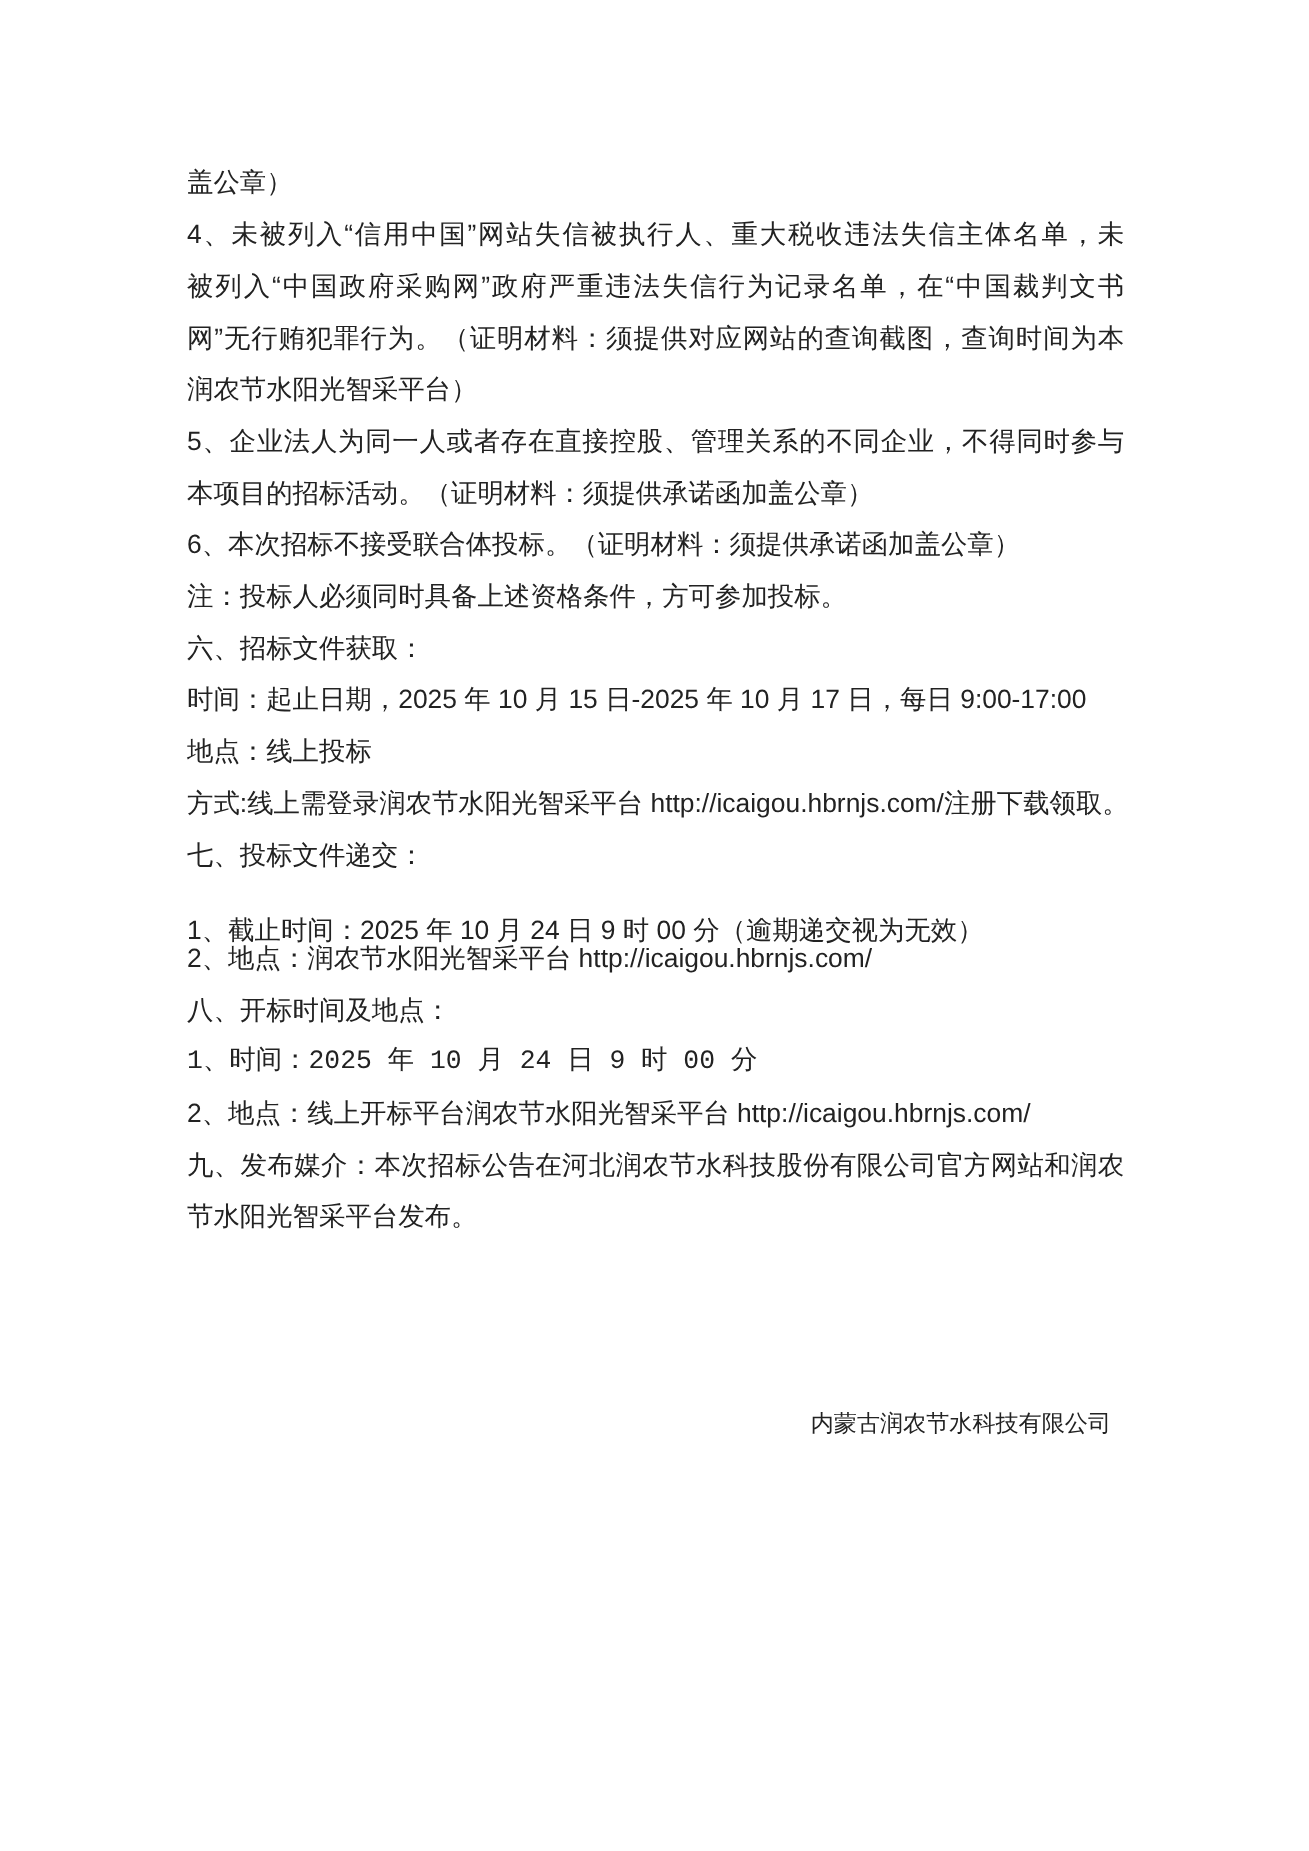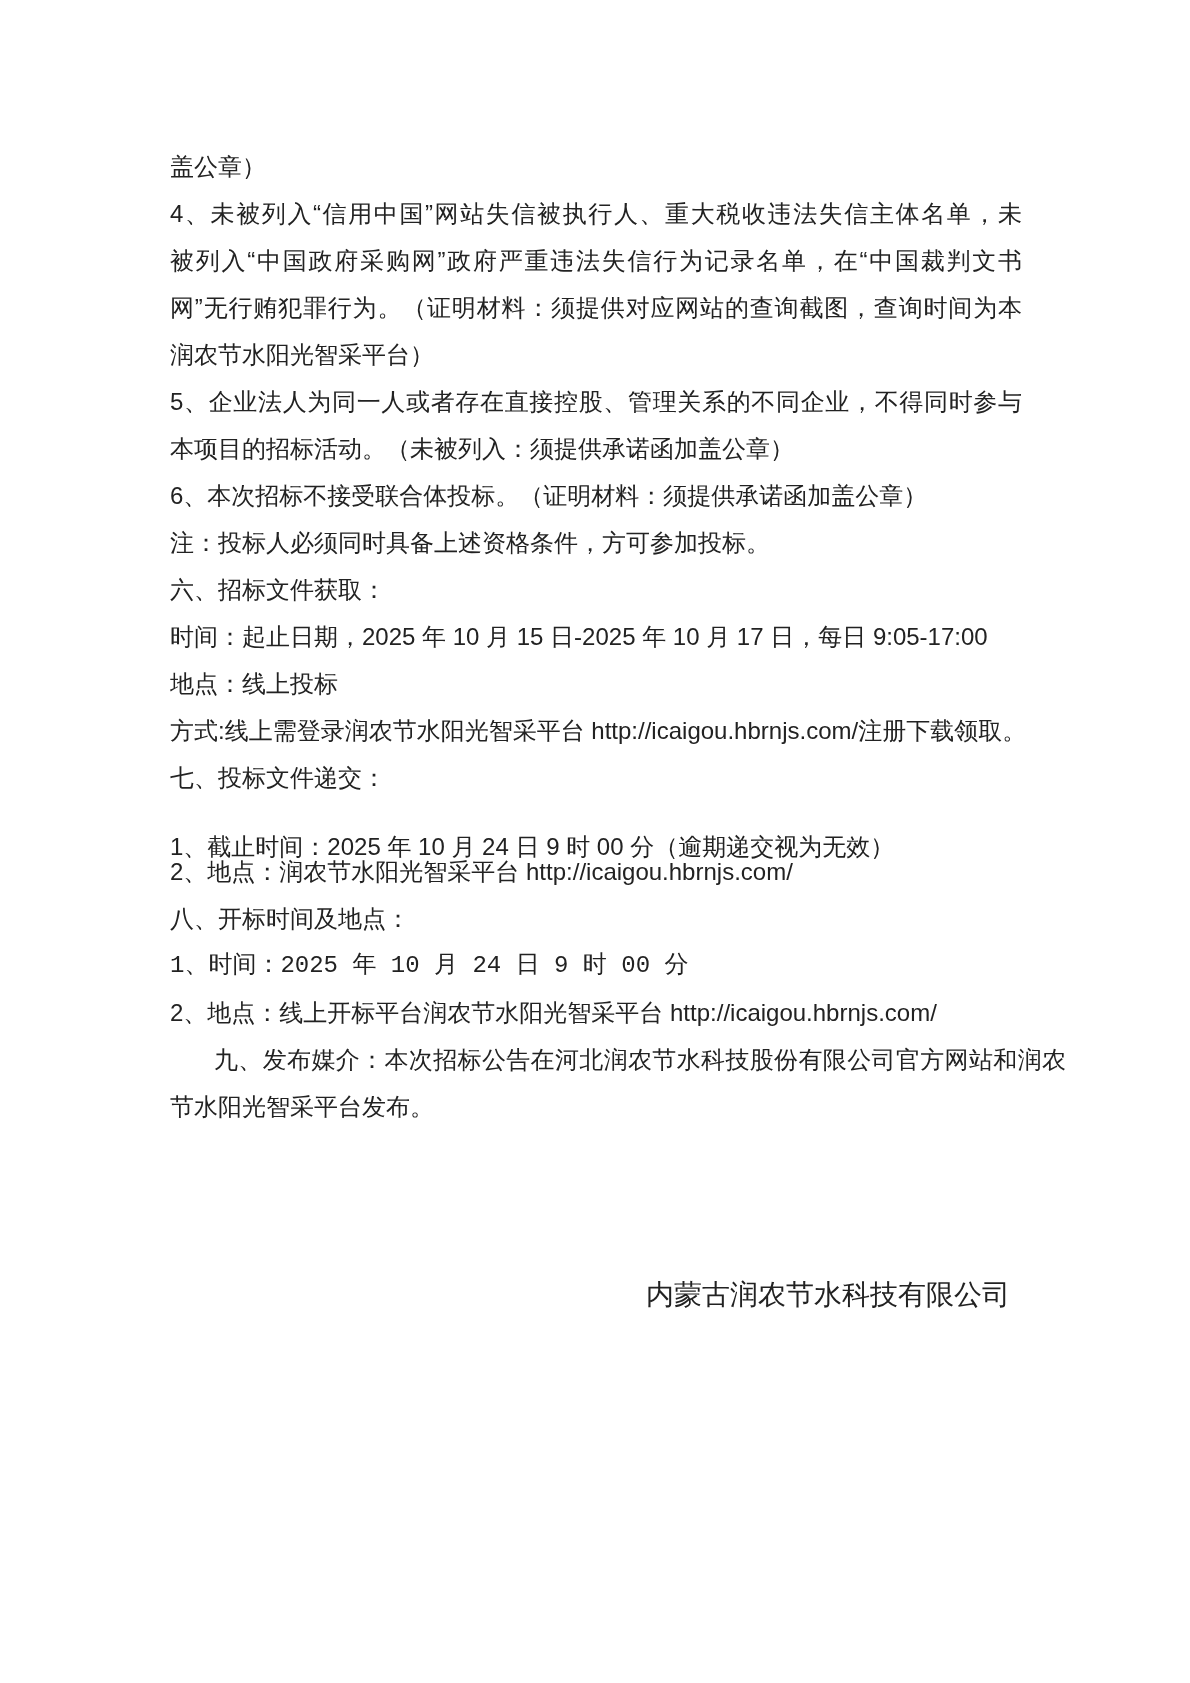--- a/index.html
+++ b/index.html
@@ -22,51 +22,51 @@
     color: #222222;
     white-space: nowrap;
   }
   .line.justify {
     white-space: normal;
     text-align: justify;
     text-align-last: justify;
   }
   .sig {
     position: absolute;
-    font-size: 28px;
+    font-size: 21px;
     line-height: 47px;
     height: 47px;
     color: #222222;
     white-space: nowrap;
     text-align: right;
   }
   .sig-company { top: 1271px; right: 180px; }
   .sig-date    { top: 1318px; right: 187px; }
 </style>
 </head>
 <body>
 
 <div class="page">
   <div>
       <div class="line" style="top: 143px;">盖公章）</div>
       <div class="line justify" style="top: 190px;">4、未被列入“信用中国”网站失信被执行人、重大税收违法失信主体名单，未</div>
       <div class="line justify" style="top: 237px;">被列入“中国政府采购网”政府严重违法失信行为记录名单，在“中国裁判文书</div>
       <div class="line justify" style="top: 284px;">网”无行贿犯罪行为。（证明材料：须提供对应网站的查询截图，查询时间为本</div>
       <div class="line" style="top: 331px;">润农节水阳光智采平台）</div>
       <div class="line justify" style="top: 378px;">5、企业法人为同一人或者存在直接控股、管理关系的不同企业，不得同时参与</div>
-      <div class="line" style="top: 425px;">本项目的招标活动。（未被列入：须提供承诺函加盖公章）</div>
+      <div class="line" style="top: 425px;">本项目的招标活动。（证明材料：须提供承诺函加盖公章）</div>
       <div class="line" style="top: 472px;">6、本次招标不接受联合体投标。（证明材料：须提供承诺函加盖公章）</div>
       <div class="line" style="top: 519px;">注：投标人必须同时具备上述资格条件，方可参加投标。</div>
       <div class="line" style="top: 566px;">六、招标文件获取：</div>
-      <div class="line" style="top: 613px;">时间：起止日期，2025 年 10 月 15 日-2025 年 10 月 17 日，每日 9:05-17:00</div>
+      <div class="line" style="top: 613px;">时间：起止日期，2025 年 10 月 15 日-2025 年 10 月 17 日，每日 9:00-17:00</div>
       <div class="line" style="top: 660px;">地点：线上投标</div>
       <div class="line" style="top: 707px;">方式:线上需登录润农节水阳光智采平台 http://icaigou.hbrnjs.com/注册下载领取。</div>
       <div class="line" style="top: 754px;">七、投标文件递交：</div>
       <div class="line" style="top: 823px;">1、截止时间：2025 年 10 月 24 日 9 时 00 分（逾期递交视为无效）</div>
       <div class="line" style="top: 848px;">2、地点：润农节水阳光智采平台 http://icaigou.hbrnjs.com/</div>
       <div class="line" style="top: 895px;">八、开标时间及地点：</div>
       <div class="line" style="top: 942px; font-family: Liberation Mono, monospace;">1、时间：2025 年 10 月 24 日 9 时 00 分</div>
       <div class="line" style="top: 989px;">2、地点：线上开标平台润农节水阳光智采平台 http://icaigou.hbrnjs.com/</div>
-      <div class="line justify" style="top: 1036px; margin-left: 44px;">九、发布媒介：本次招标公告在河北润农节水科技股份有限公司官方网站和润农</div>
+      <div class="line justify" style="top: 1036px;">九、发布媒介：本次招标公告在河北润农节水科技股份有限公司官方网站和润农</div>
       <div class="line" style="top: 1083px;">节水阳光智采平台发布。</div>
     </div>
   <div class="sig sig-company">内蒙古润农节水科技有限公司</div>
 </div>
 
 </body></html>

